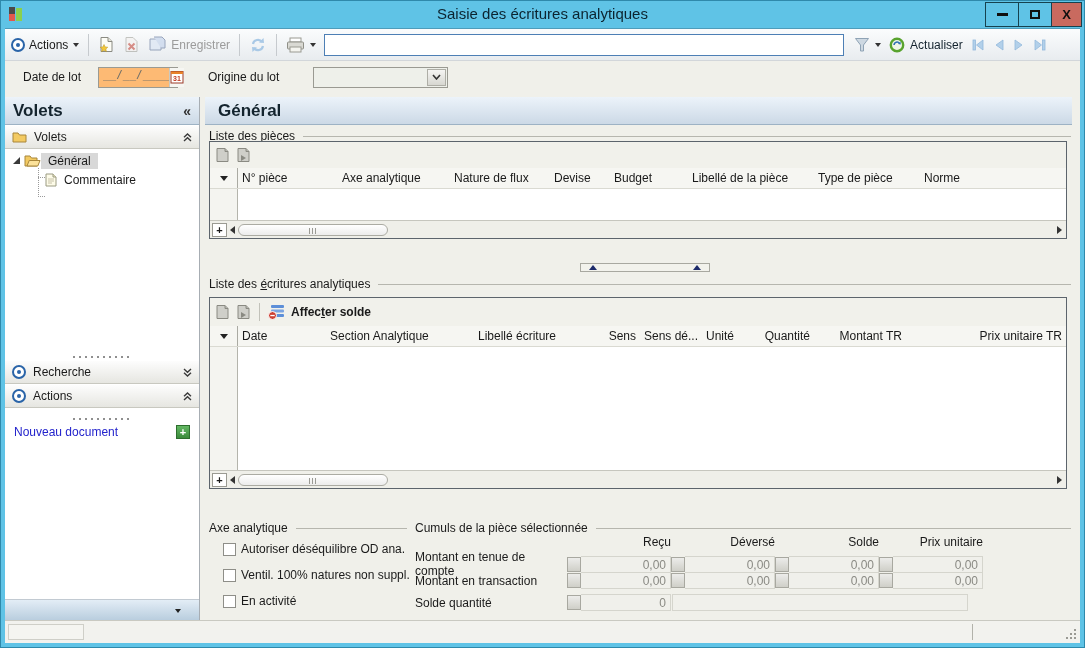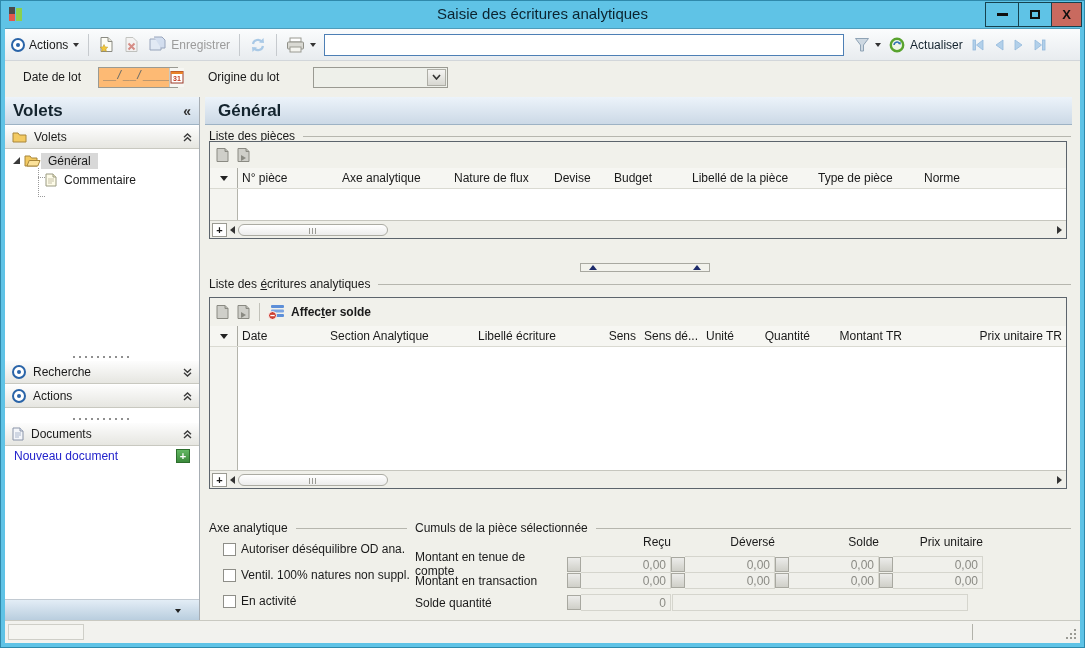--- a/index.html
+++ b/index.html
@@ -319,32 +319,20 @@
         <span>Actions</span>
         <span class="spring"></span>
         <svg width="9" height="9" viewBox="0 0 9 9">
             <path d="M1 4.2L4.5 1 8 4.2M1 8L4.5 4.8 8 8" fill="none" stroke="#3a3a3a" stroke-width="1.4"></path>
           </svg>
       </div>
       <div class="gap8"></div>
       <div class="dots-sep">
           <i></i>
         </div>
-      <div class="section-bar">
-        <svg width="12" height="14" viewBox="0 0 12 14">
-            <path d="M1 1h7l3 3v9H1z" fill="#f4f6fa" stroke="#8a94a8"></path>
-            <path d="M8 1v3h3" fill="#dde4f0" stroke="#8a94a8"></path>
-            <path d="M3 6h6M3 8h6M3 10h4" stroke="#9aa8c0" stroke-width=".8"></path>
-          </svg>
-        <span>Documents</span>
-        <span class="spring"></span>
-        <svg width="9" height="9" viewBox="0 0 9 9">
-            <path d="M1 4.2L4.5 1 8 4.2M1 8L4.5 4.8 8 8" fill="none" stroke="#3a3a3a" stroke-width="1.4"></path>
-          </svg>
-      </div>
       <div class="doc-link-row">
         <span class="doc-link">Nouveau document</span>
         <span class="green-plus">+</span>
       </div>
       <div class="side-spring"></div>
       <div class="sidebar-bottom">
           <span class="caret"></span>
         </div>
     </div>
 

